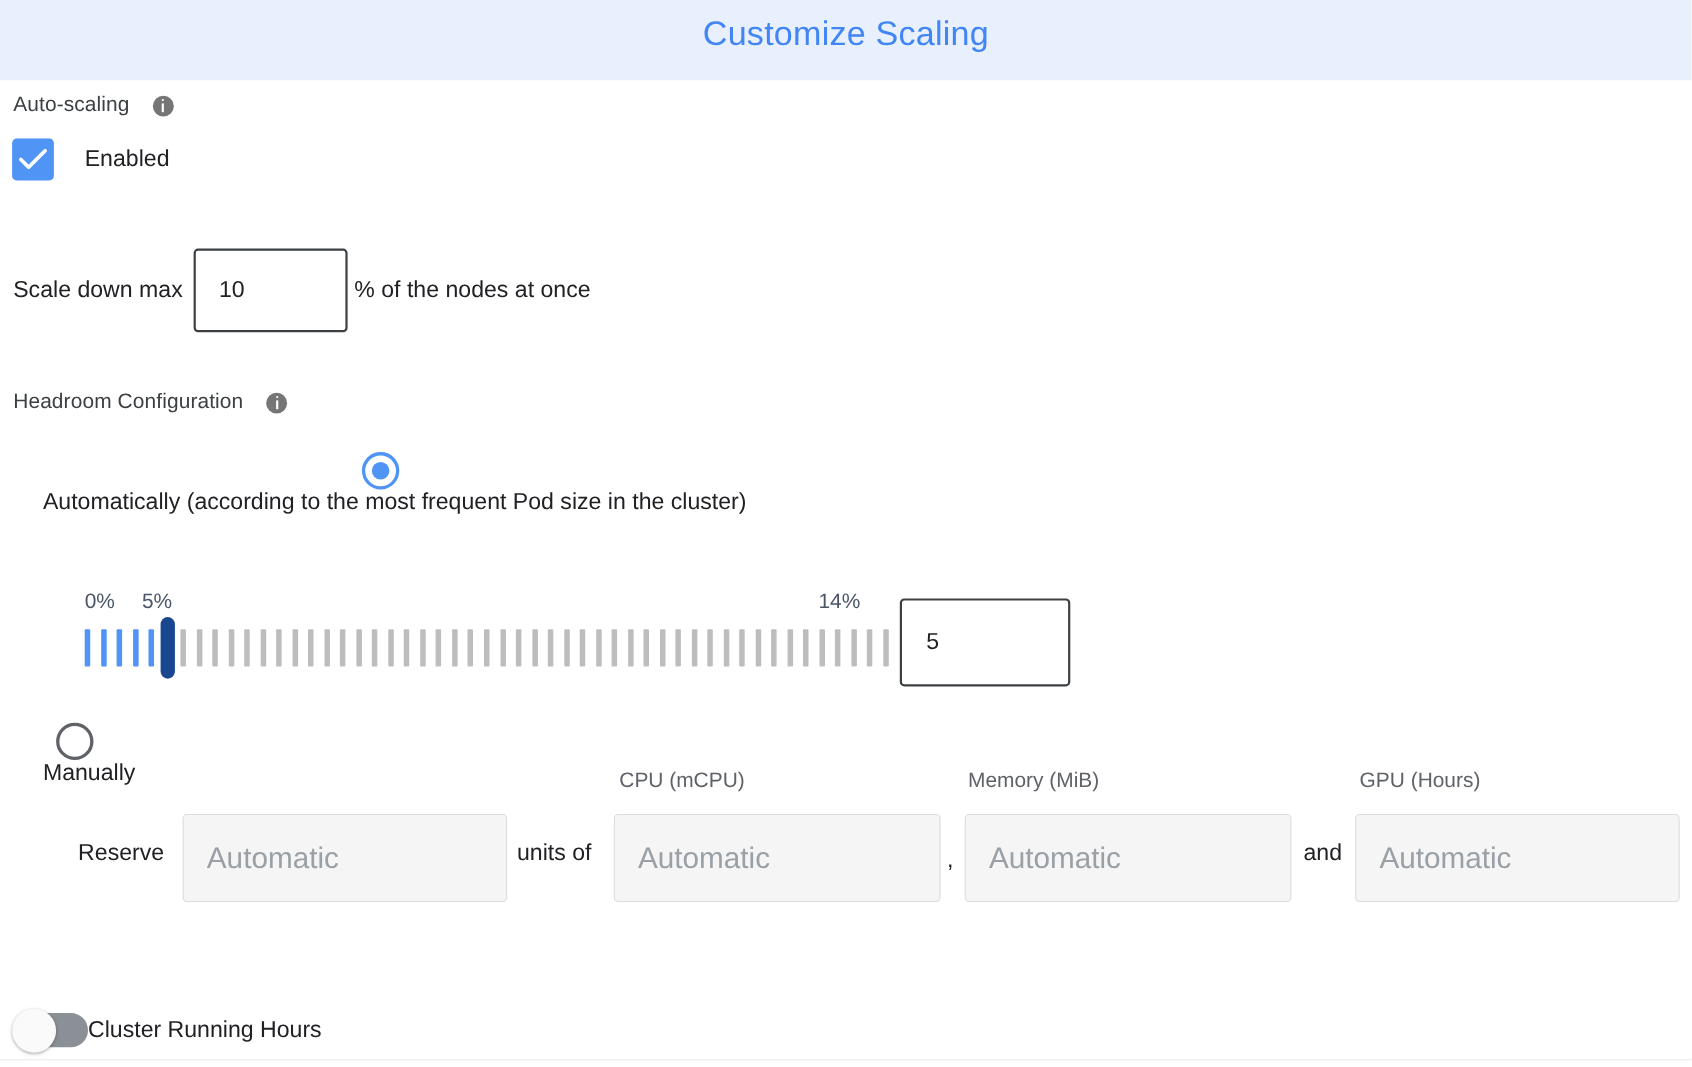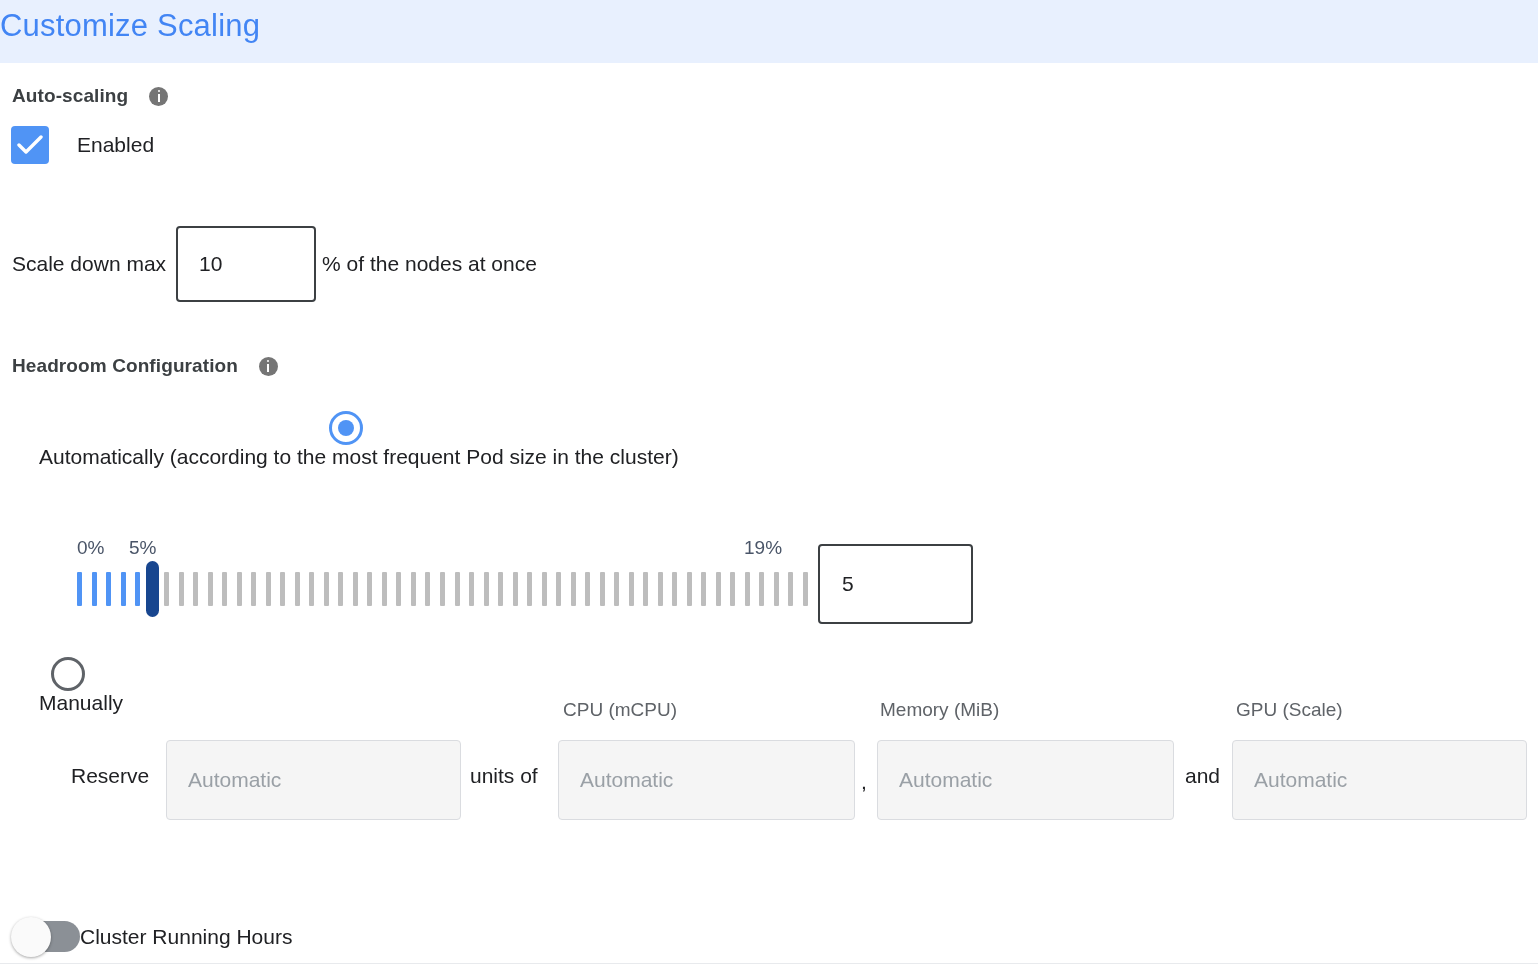--- a/index.html
+++ b/index.html
@@ -9,23 +9,23 @@
     background: #ffffff;
     font-family: "Liberation Sans", sans-serif;
     overflow: hidden;
   }
 
   .page { position: relative; width: 1538px; height: 970px; background:#fff; }
 
   
   .header {
     position: absolute; left: 0; top: 0;
-    width: 1538px; height: 63px;
+    width: 1538px; height: 73px;
     background: #e8f0fe;
-    display: flex; align-items: center; justify-content: flex-start;
+    display: flex; align-items: center; justify-content: center;
   }
   .header-title {
     color: #4285f4;
     font-size: 31px;
     font-weight: 400;
     letter-spacing: .2px;
     line-height: 1;
     padding-bottom: 12px;
   }
 
@@ -47,21 +47,21 @@
   .info-icon::after {
     content: "";
     position: absolute; left: 8.5px; top: 7px;
     width: 2px; height: 8px;
     background: #fff;
   }
 
   .section-label {
     position: absolute;
     font-size: 19px;
-    font-weight: 700;
+    font-weight: 400;
     color: #3c4043;
     letter-spacing: .1px;
     white-space: nowrap;
     display: flex; align-items: center; gap: 21px;
   }
 
   
   #autoscaling-label { left: 12px; top: 85px; }
 
   .checkbox-row { position: absolute; left: 11px; top: 126px; display: flex; align-items: center; }
@@ -199,21 +199,21 @@
   #and-lbl { left: 1185px; }
 
   .res-input {
     position: absolute; top: 0;
     height: 80px;
     background: #f5f5f5;
     border: 1px solid #dadce0;
     border-radius: 4px;
     display: flex; align-items: center;
     padding-left: 21px;
-    font-size: 21px;
+    font-size: 27px;
     color: #9aa0a6;
   }
   #input-units { left: 166px; width: 295px; }
   #input-cpu   { left: 558px; width: 297px; }
   #input-mem   { left: 877px; width: 297px; }
   #input-gpu   { left: 1232px; width: 295px; }
 
   
   .toggle-row { position: absolute; left: 14px; top: 921px; display: flex; align-items: center; }
   .toggle {
@@ -280,21 +280,21 @@
   <div class="radio-row" id="radio-auto">
     <div class="radio selected"></div>
     <div class="radio-label">Automatically (according to the most frequent Pod size in the cluster)</div>
   </div>
 
 
   <div class="slider-wrap">
     <div class="tick-labels">
       <div class="tick-label" id="label-0">0%</div>
       <div class="tick-label" id="label-5">5%</div>
-      <div class="tick-label" id="label-50">19%</div>
+      <div class="tick-label" id="label-50">14%</div>
     </div>
     <div class="ticks" id="slider-ticks">
       <div class="tick filled" style="left: 0px;"></div>
         <div class="tick filled" style="left: 14.52px;"></div>
         <div class="tick filled" style="left: 29.04px;"></div>
         <div class="tick filled" style="left: 43.56px;"></div>
         <div class="tick filled" style="left: 58.08px;"></div>
         <div class="tick filled" style="left: 72.6px;"></div>
         <div class="tick" style="left: 87.12px;"></div>
         <div class="tick" style="left: 101.64px;"></div>
@@ -347,21 +347,21 @@
 
   <div class="slider-value-box">5</div>
 
   <div class="radio-row" id="radio-manual">
     <div class="radio unselected"></div>
     <div class="radio-label">Manually</div>
   </div>
 
   <div class="col-header" id="col-cpu">CPU (mCPU)</div>
   <div class="col-header" id="col-mem">Memory (MiB)</div>
-  <div class="col-header" id="col-gpu">GPU (Scale)</div>
+  <div class="col-header" id="col-gpu">GPU (Hours)</div>
 
   <div class="reserve-row">
     <div class="reserve-text" id="reserve-lbl">Reserve</div>
     <div class="res-input" id="input-units">Automatic</div>
     <div class="reserve-text" id="units-of-lbl">units of</div>
     <div class="res-input" id="input-cpu">Automatic</div>
     <div class="reserve-text" id="comma-lbl">,</div>
     <div class="res-input" id="input-mem">Automatic</div>
     <div class="reserve-text" id="and-lbl">and</div>
     <div class="res-input" id="input-gpu">Automatic</div>

